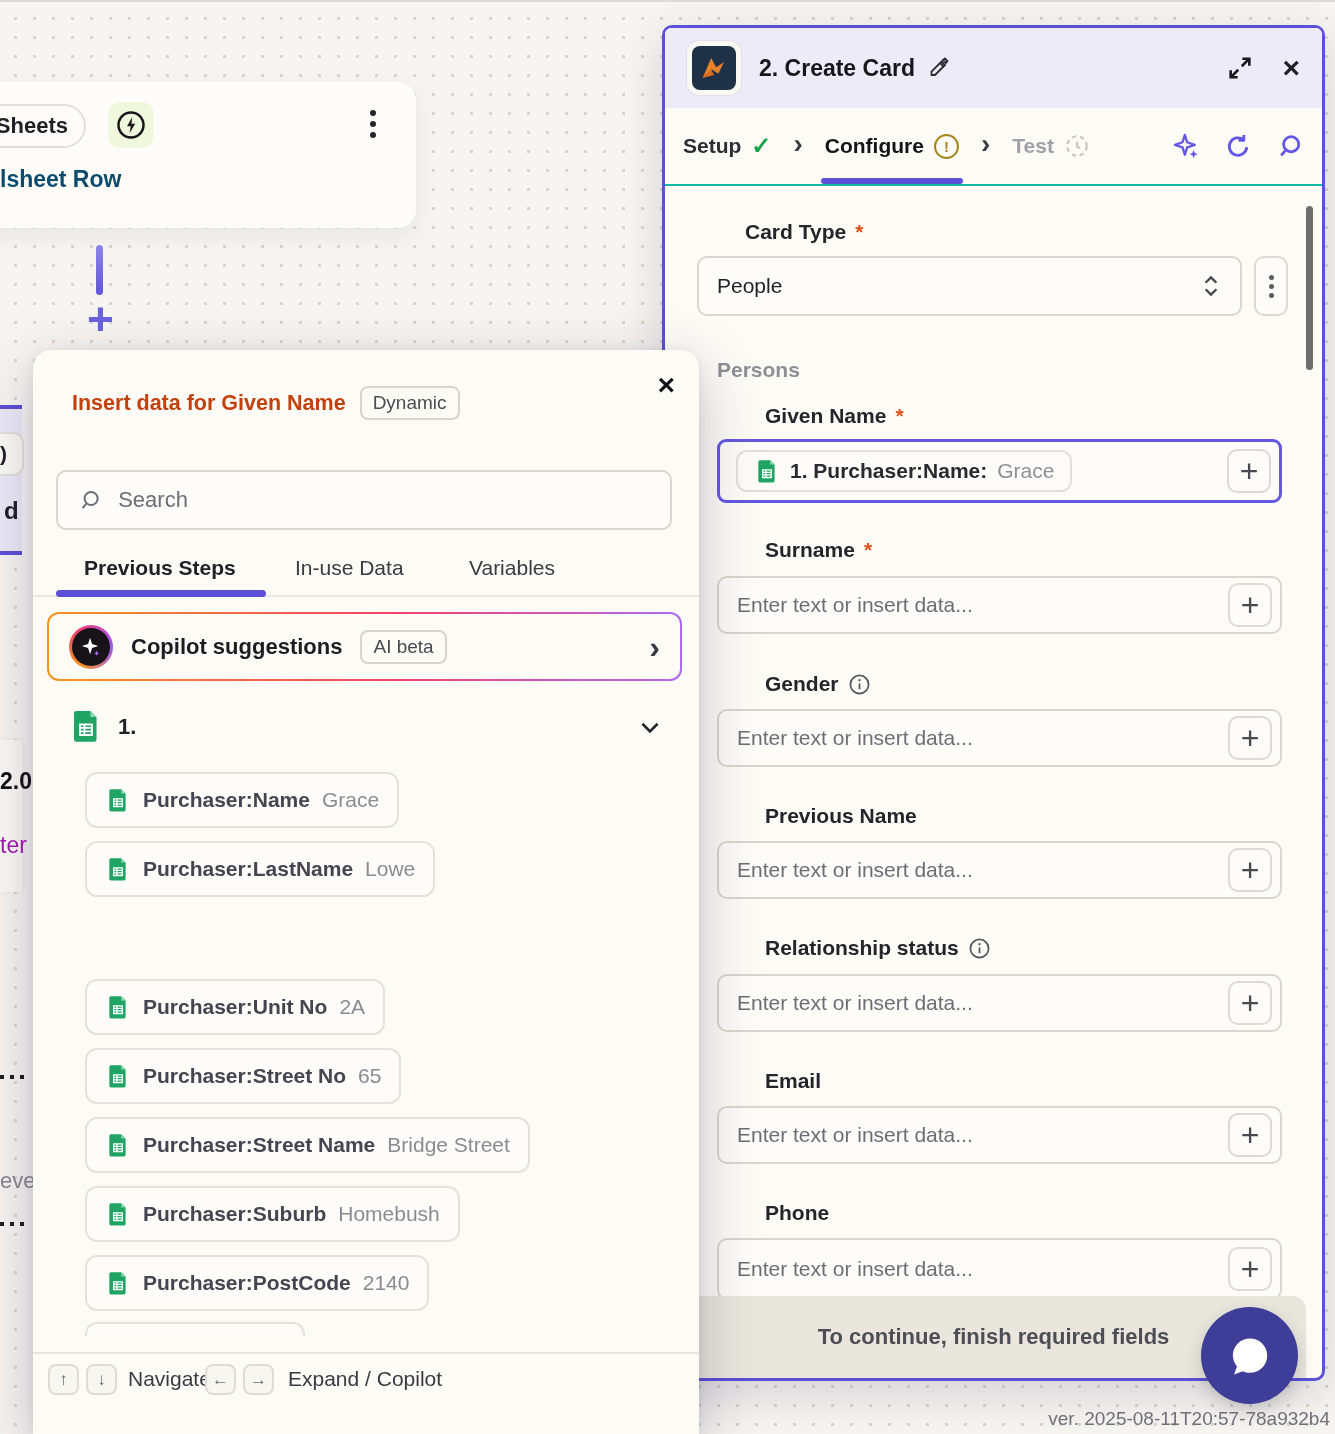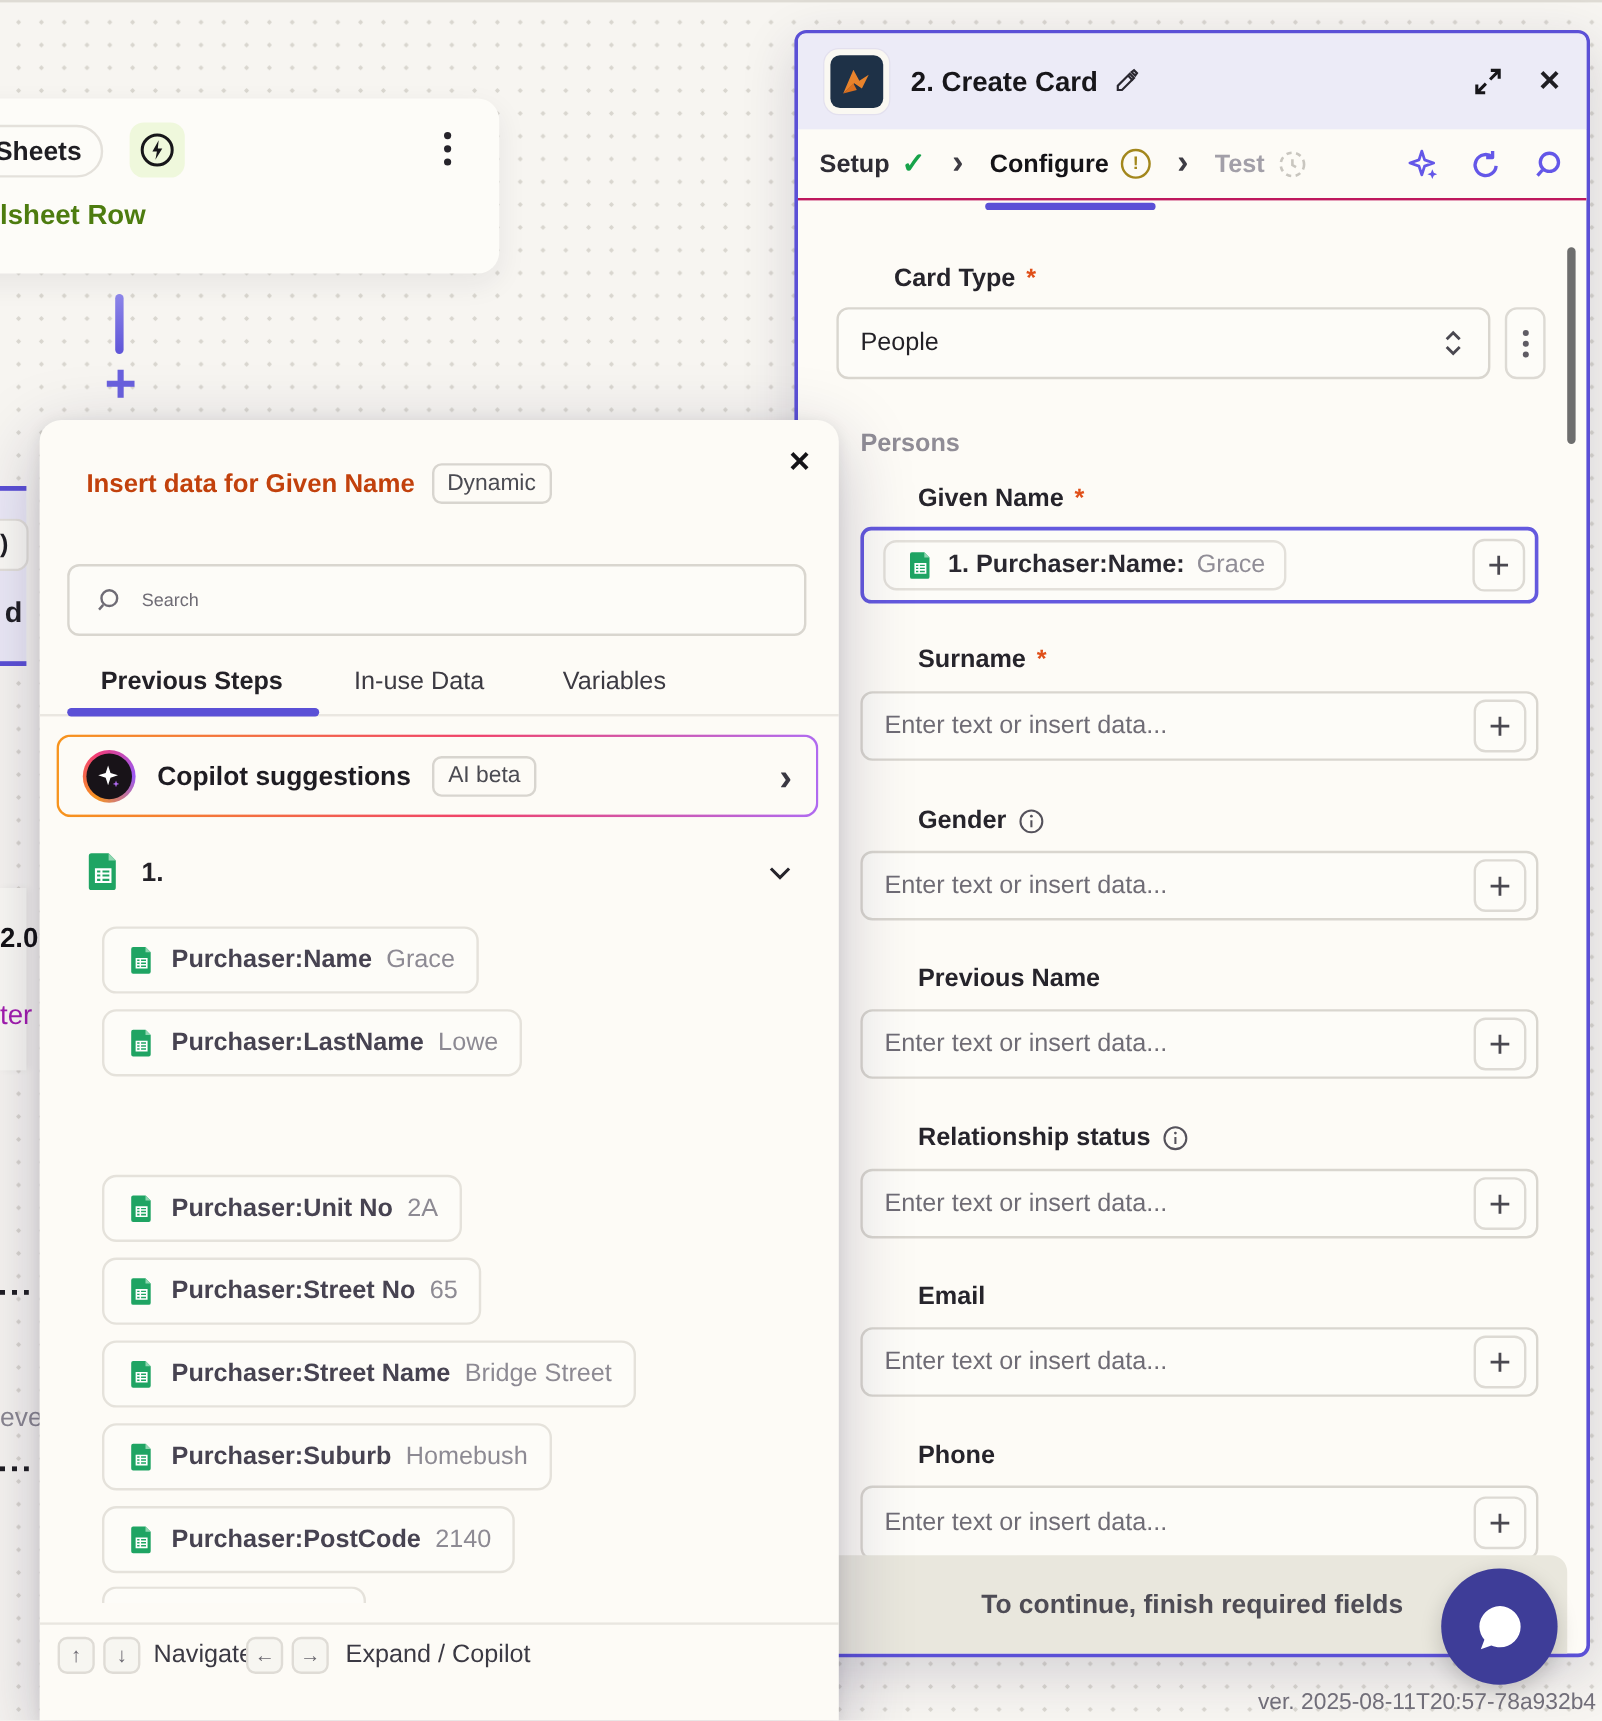--- a/index.html
+++ b/index.html
@@ -27,21 +27,21 @@
   .app-pill {
     position:absolute; left:4px; top:22px; width:126px; height:44px;
     border:2px solid #E4E1DB; border-radius:22px; background:#FDFCF8;
     display:flex; align-items:center; justify-content:flex-end; padding:0 16px;
     font-weight:bold; font-size:22px; color:#1F1E23;
   }
   .bolt-badge {
     position:absolute; left:152px; top:20px; width:46px; height:46px;
     background:#EFF8DC; border-radius:12px; display:flex; align-items:center; justify-content:center;
   }
-  .node-title { position:absolute; left:44px; top:84px; font-weight:bold; font-size:23px; color:#4d7c0f; }
+  .node-title { position:absolute; left:44px; top:84px; font-weight:bold; font-size:23px; color:#0c4a6e; }
   .kebab { width:6px; height:6px; border-radius:50%; background:#26242B;
     box-shadow:0 11px 0 #26242B, 0 22px 0 #26242B; }
   .node-kebab { position:absolute; left:410px; top:24px; padding:4px; }
 
   .connector { position:absolute; left:96px; top:245px; width:7px; height:50px; border-radius:4px;
     background:linear-gradient(#8D86E9,#5F55D8); }
   .plus-connector { position:absolute; left:84px; top:304px; width:33px; height:33px;
     color:#6A61DE; font-size:46px; font-weight:bold; line-height:30px; text-align:center; }
 
   
@@ -77,23 +77,23 @@
     display:flex; align-items:center; justify-content:center; box-shadow:0 0 0 1px #E3E0EE; }
   .app-icon { width:44px; height:44px; border-radius:8px; background:#1E3147;
     display:flex; align-items:center; justify-content:center; }
   .panel-title { margin-left:18px; font-weight:bold; font-size:23px; color:#17161A; }
   .pencil-btn { margin-left:12px; display:flex; }
   .hdr-right { margin-left:auto; display:flex; align-items:center; gap:28px; }
   .icon-btn { display:flex; align-items:center; justify-content:center; cursor:pointer; background:none; border:none; }
   .close-x { font-size:30px; font-weight:bold; color:#1F1E23; line-height:1; }
 
   .tabs-row {
-    position:absolute; left:0; top:80px; right:0; height:59px;
+    position:absolute; left:0; top:80px; right:0; height:78px;
     display:flex; align-items:center; padding:0 18px; gap:20px;
-    border-bottom:2px solid #be185d; background:#FDFBF6;
+    border-bottom:2px solid #14b8a6; background:#FDFBF6;
   }
   .tab { display:flex; align-items:center; gap:10px; font-size:21px; }
   .tab-setup { font-weight:bold; color:#2E2C34; }
   .tab-configure { position:relative; height:76px; font-weight:bold; color:#141317; }
   .tab-configure .tab-inner { display:flex; align-items:center; gap:10px; height:100%; }
   .tab-configure::after { content:""; position:absolute; left:-4px; right:-4px; bottom:0; height:6px;
     background:#5B50D6; border-radius:4px; }
   .tab-test { color:#A29FA8; font-weight:bold; }
   .tab-sep { font-size:28px; color:#3E3C44; font-weight:bold; margin:0 2px; transform:translateY(-2px); }
   .tabs-icons { margin-left:auto; display:flex; align-items:center; gap:24px; }
@@ -166,21 +166,21 @@
   .badge {
     border:2px solid #D8D5CF; border-radius:8px; padding:4px 11px;
     font-size:19px; color:#4B4B52; background:#FDFBF6; white-space:nowrap;
   }
   .searchbox {
     position:absolute; left:23px; top:120px; width:616px; height:60px;
     border:2px solid #D9D6CF; border-radius:10px; background:#FDFCF8;
     display:flex; align-items:center; gap:16px; padding:0 20px;
   }
   .searchbox input { border:none; outline:none; background:transparent; width:100%;
-    font-family:"Liberation Sans", sans-serif; font-size:15px; color:#232127; }
+    font-family:"Liberation Sans", sans-serif; font-size:22px; color:#232127; }
   .searchbox input::placeholder { color:#6F6C75; opacity:1; }
 
   .ptab { position:absolute; top:206px; font-size:21px; color:#3C3A42; }
   .ptab-active { font-weight:bold; color:#232127; }
   .ptab-underline { position:absolute; left:23px; top:240px; width:210px; height:7px; border-radius:4px; background:#5B50D6; }
   .ptab-divider { position:absolute; left:0; right:0; top:245px; height:2px; background:#EAE7E1; }
 
   .copilot-row {
     position:absolute; left:14px; top:262px; width:635px; height:69px; border-radius:12px;
     border:2px solid transparent;

